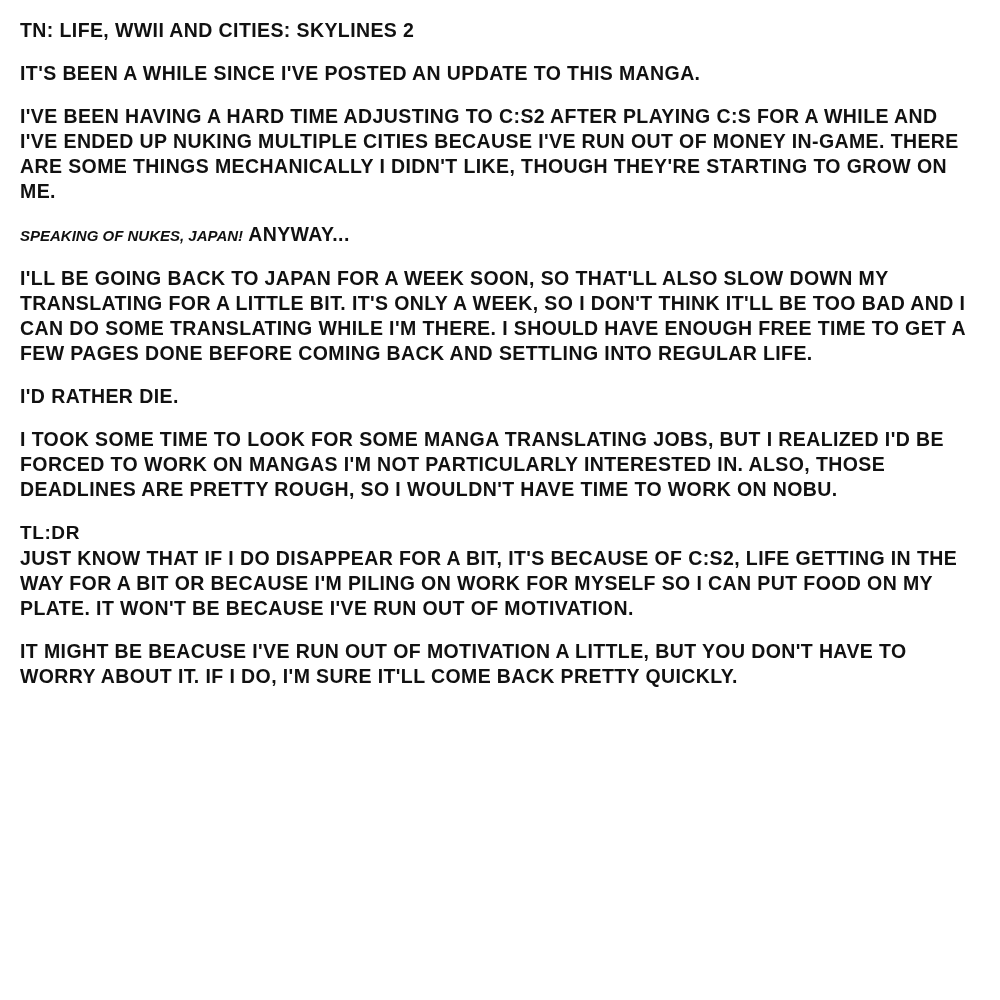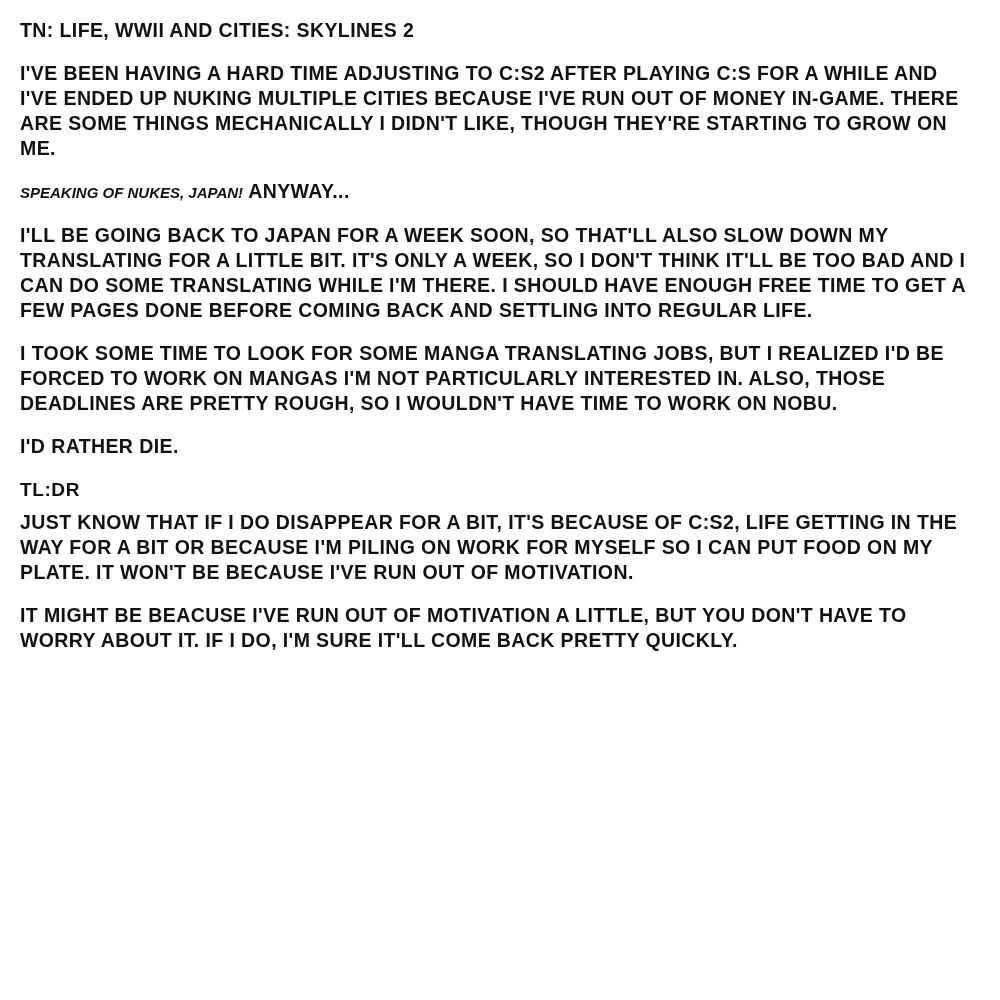--- a/index.html
+++ b/index.html
@@ -30,51 +30,52 @@
     text-transform: uppercase;
     margin: 0 0 18px 0;
     color: #111111;
   }
   .para.tldr-head {
     font-size: 19px;
     margin-bottom: 0;
     letter-spacing: 0.6px;
   }
   .para.tldr-body {
-    margin-top: 8px;
+    margin-top: 1px;
   }
   .inline-small {
     font-size: 15px;
     font-style: italic;
     letter-spacing: 0px;
     text-align: center;
   }
   .spacer {
     height: 44px;
   }
 </style>
 </head>
 <body>
 
 <div class="page">
 
   <p class="para">TN: LIFE, WWII AND CITIES: SKYLINES 2</p>
 
+  <p class="para">IT'S BEEN A WHILE SINCE I'VE POSTED AN UPDATE TO THIS MANGA.</p>
 
 
 
   <p class="para">I'VE BEEN HAVING A HARD TIME ADJUSTING TO C:S2 AFTER PLAYING C:S FOR A WHILE AND I'VE ENDED UP NUKING MULTIPLE CITIES BECAUSE I'VE RUN OUT OF MONEY IN-GAME. THERE ARE SOME THINGS MECHANICALLY I DIDN'T LIKE, THOUGH THEY'RE STARTING TO GROW ON ME.</p>
 
   <p class="para"><span class="inline-small">SPEAKING OF NUKES, JAPAN!</span> <span>ANYWAY...</span></p>
 
   <p class="para">I'LL BE GOING BACK TO JAPAN FOR A WEEK SOON, SO THAT'LL ALSO SLOW DOWN MY TRANSLATING FOR A LITTLE BIT. IT'S ONLY A WEEK, SO I DON'T THINK IT'LL BE TOO BAD AND I CAN DO SOME TRANSLATING WHILE I'M THERE. I SHOULD HAVE ENOUGH FREE TIME TO GET A FEW PAGES DONE BEFORE COMING BACK AND SETTLING INTO REGULAR LIFE.</p>
 
+  <p class="para">I'D RATHER DIE.</p>
+
   <p class="para">I TOOK SOME TIME TO LOOK FOR SOME MANGA TRANSLATING JOBS, BUT I REALIZED I'D BE FORCED TO WORK ON MANGAS I'M NOT PARTICULARLY INTERESTED IN. ALSO, THOSE DEADLINES ARE PRETTY ROUGH, SO I WOULDN'T HAVE TIME TO WORK ON NOBU.</p>
-
-  <p class="para">I'D RATHER DIE.</p>
 
   <p class="para tldr-head">TL:DR</p>
   <p class="para tldr-body">JUST KNOW THAT IF I DO DISAPPEAR FOR A BIT, IT'S BECAUSE OF C:S2, LIFE GETTING IN THE WAY FOR A BIT OR BECAUSE I'M PILING ON WORK FOR MYSELF SO I CAN PUT FOOD ON MY PLATE. IT WON'T BE BECAUSE I'VE RUN OUT OF MOTIVATION.</p>
 
   <p class="para">IT MIGHT BE BEACUSE I'VE RUN OUT OF MOTIVATION A LITTLE, BUT YOU DON'T HAVE TO WORRY ABOUT IT. IF I DO, I'M SURE IT'LL COME BACK PRETTY QUICKLY.</p>
 
   <div class="spacer"></div>
 
 
 </div>

